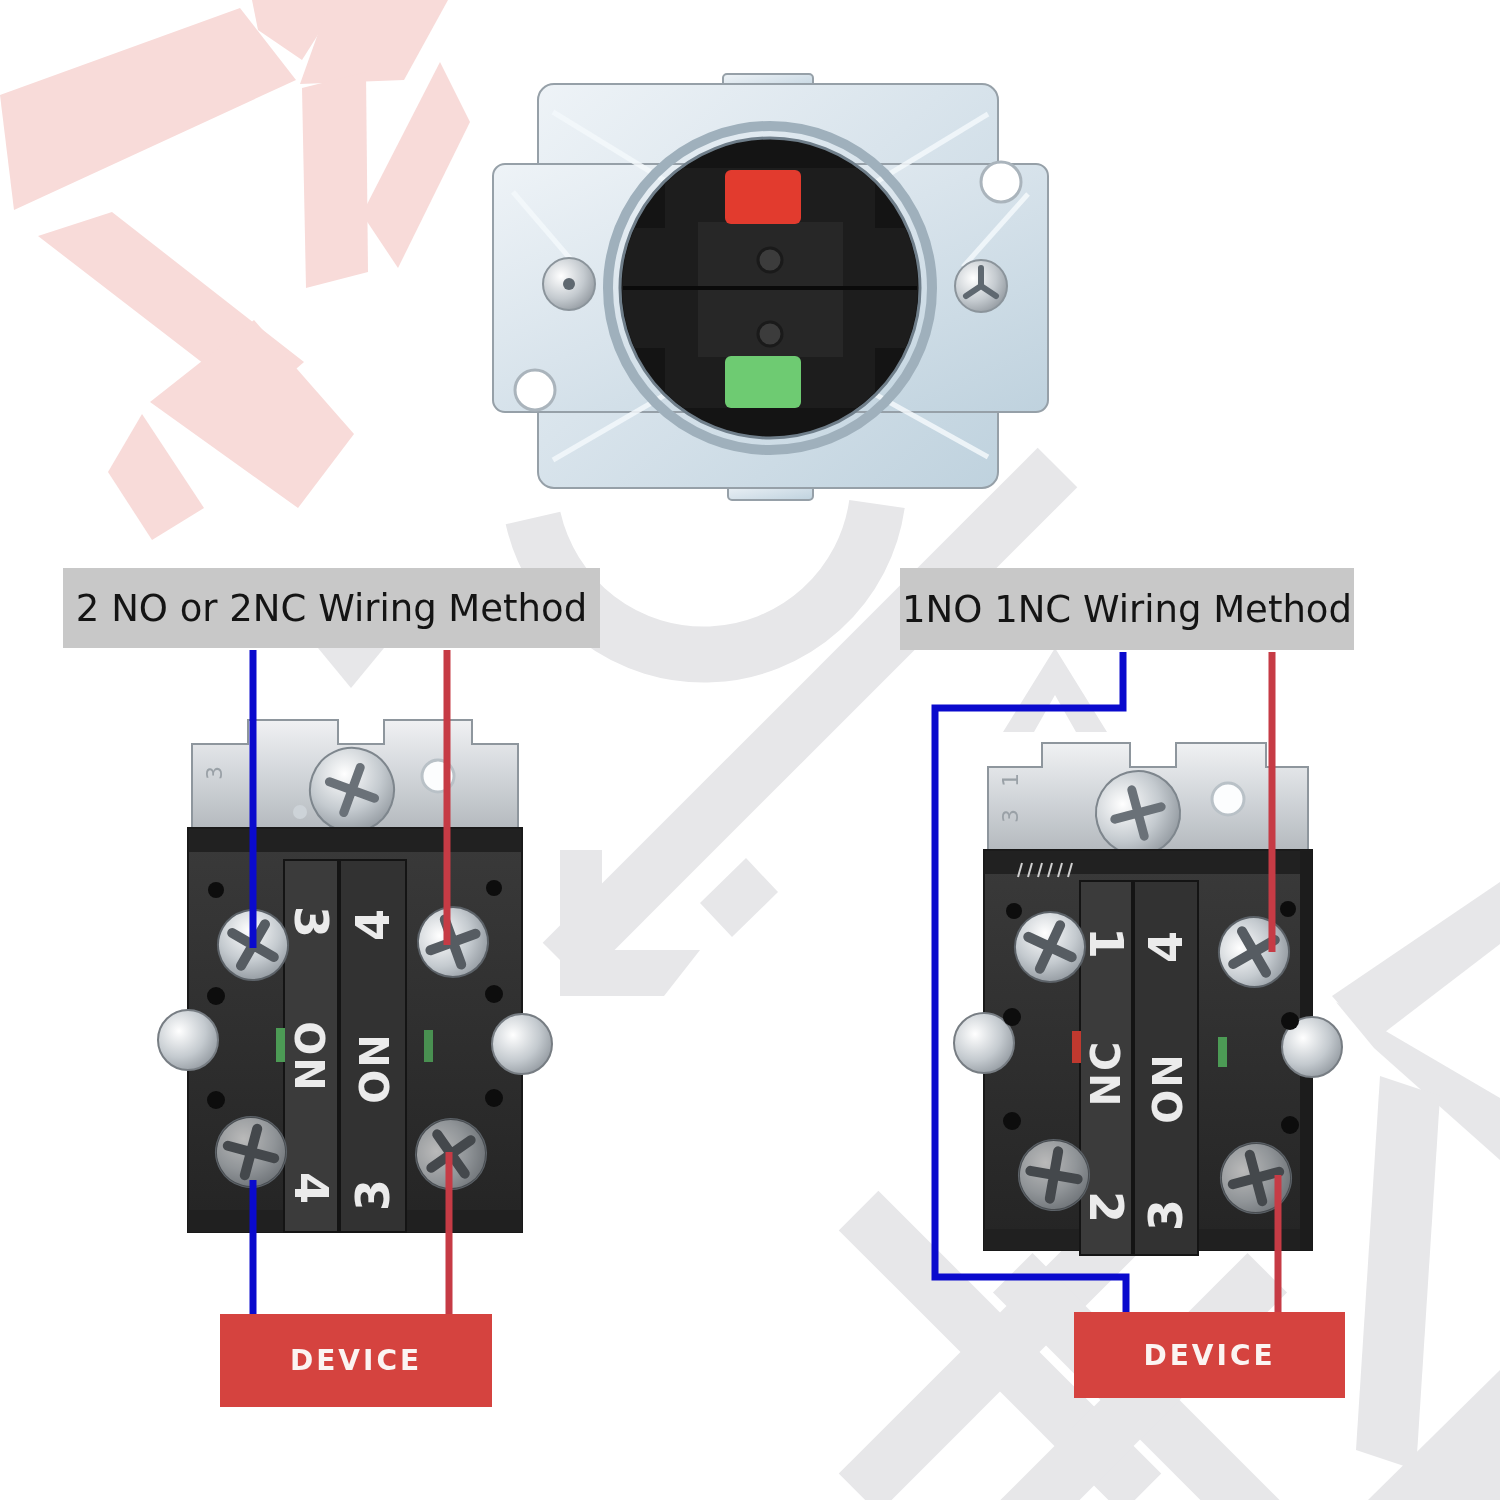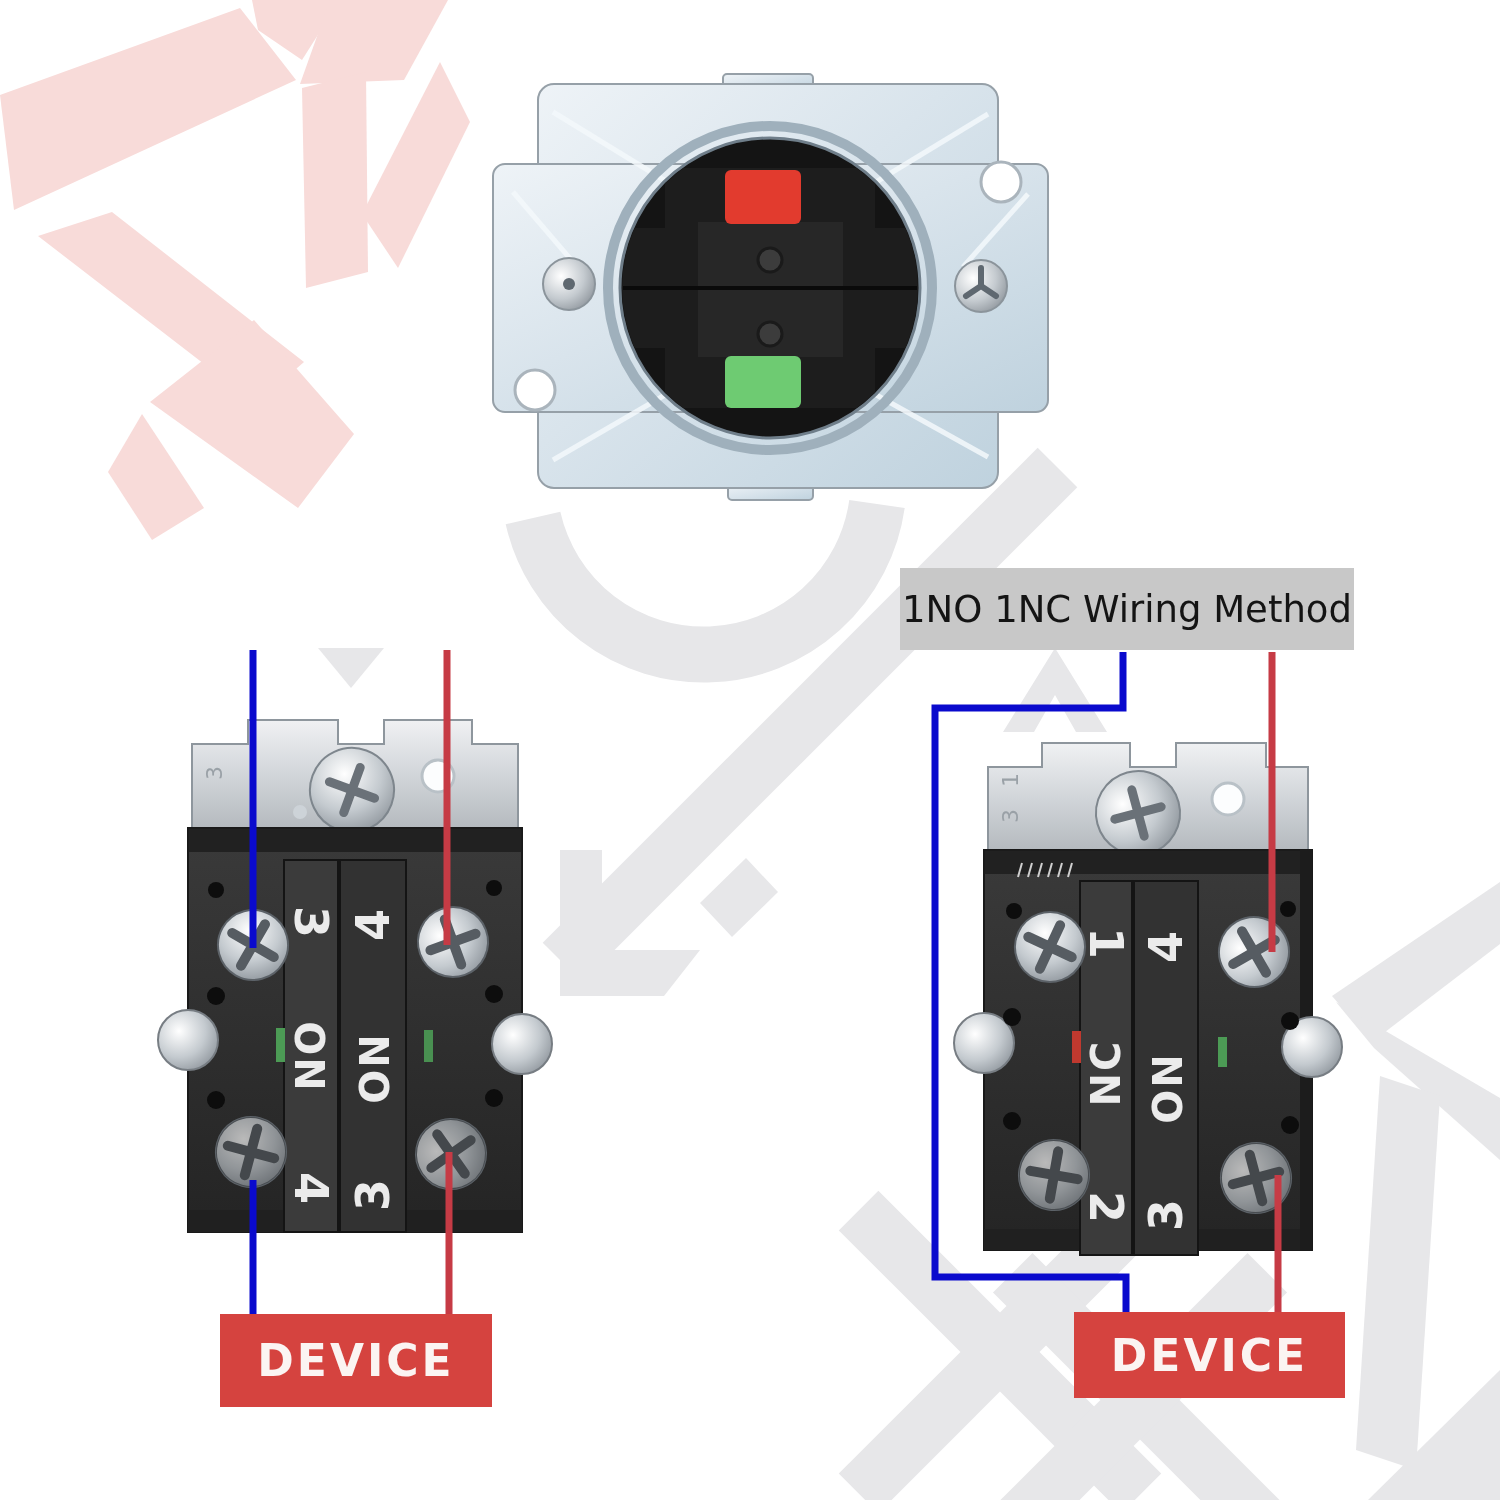--- a/index.html
+++ b/index.html
@@ -9,21 +9,21 @@
   svg{overflow:visible;}
 
   .method-label{position:absolute;display:flex;align-items:center;justify-content:center;
     background:#c8c8c8;color:#141414;white-space:nowrap;z-index:3;
     font-family:"DejaVu Sans", sans-serif;font-size:37px;font-weight:500;letter-spacing:0px;}
   #label-left{left:63px;top:568px;width:537px;height:80px;}
   #label-right{left:900px;top:568px;width:454px;height:82px;}
 
   .device-box{position:absolute;display:flex;align-items:center;justify-content:center;
     background:#d5433f;color:#fbf4f2;z-index:6;font-family:"DejaVu Sans", sans-serif;
-    font-size:44px;font-weight:600;letter-spacing:3px;}
+    font-size:28px;font-weight:600;letter-spacing:3px;}
   #device-left{left:220px;top:1314px;width:272px;height:93px;}
   #device-right{left:1074px;top:1312px;width:271px;height:86px;}
 
   .abs{position:absolute;}
   #watermark-svg{z-index:0;}
   #top-base-svg{left:483px;top:72px;z-index:2;}
   #block-left-svg{left:180px;top:710px;z-index:2;}
   #block-right-svg{left:978px;top:735px;z-index:2;}
   #wires-svg{z-index:4;}
 
@@ -122,20 +122,21 @@
     <g>
       <circle cx="86" cy="212" r="26" fill="url(#gScrew)" stroke="#8b949b" stroke-width="2"></circle>
       <circle cx="86" cy="212" r="6" fill="#5f6870"></circle>
     </g>
     <g>
       <circle cx="498" cy="214" r="26" fill="url(#gScrew)" stroke="#8b949b" stroke-width="2"></circle>
       <path d="M498,214 L498,196 M498,214 L483,224 M498,214 L513,224" stroke="#5f6870" stroke-width="6" fill="none" stroke-linecap="round"></path>
     </g>
   </svg>
 
+  <div class="method-label" id="label-left">2 NO or 2NC Wiring Method</div>
   <div class="method-label" id="label-right">1NO 1NC Wiring Method</div>
 
   <svg id="block-left-svg" class="abs" width="350" height="535" viewBox="0 0 350 535">
     <path d="M12,118 V34 H68 V10 H158 V34 H204 V10 H292 V34 H338 V118 Z" fill="url(#gMetal)" stroke="#8e969d" stroke-width="2"></path>
     <text class="stamp" x="38" y="74" transform="rotate(-90 38 70)">3</text>
     <circle cx="120" cy="102" r="7" fill="#cdd3d8"></circle>
     <g transform="rotate(20 172 80)">
       <circle cx="172" cy="80" r="42" fill="url(#gScrew)" stroke="#7e868d" stroke-width="2"></circle>
       <path d="M148,80 H196 M172,56 V104" stroke="#6a7178" stroke-width="9" stroke-linecap="round"></path>
     </g>

